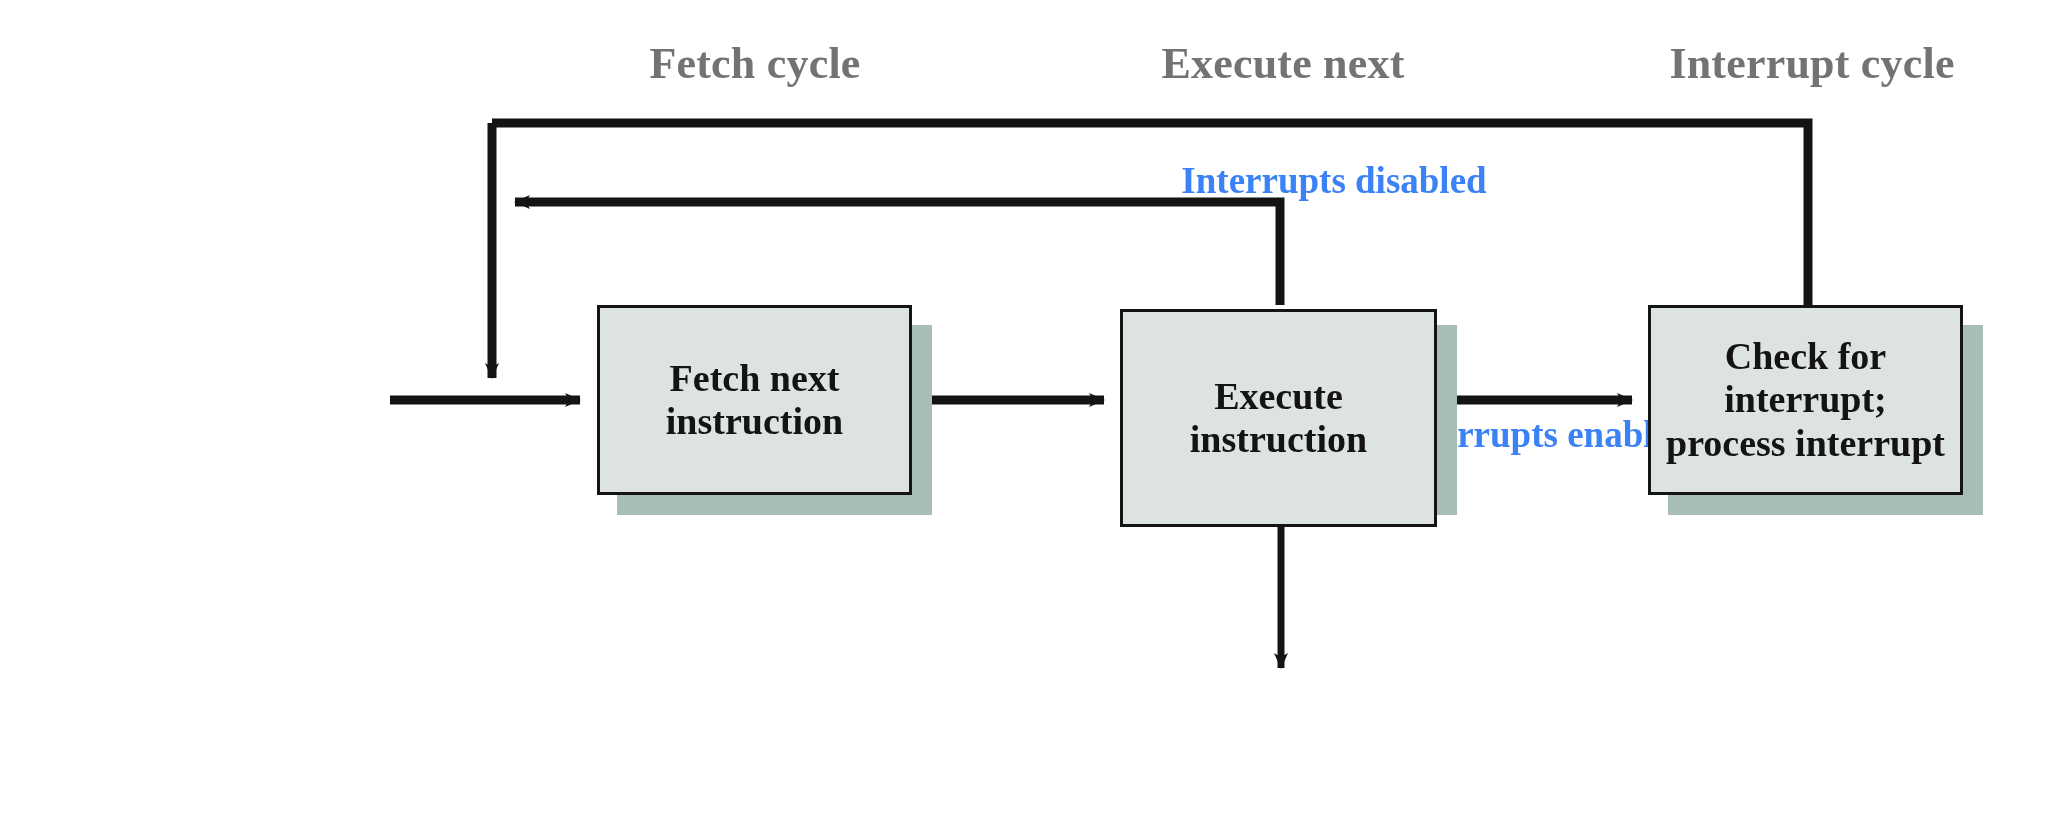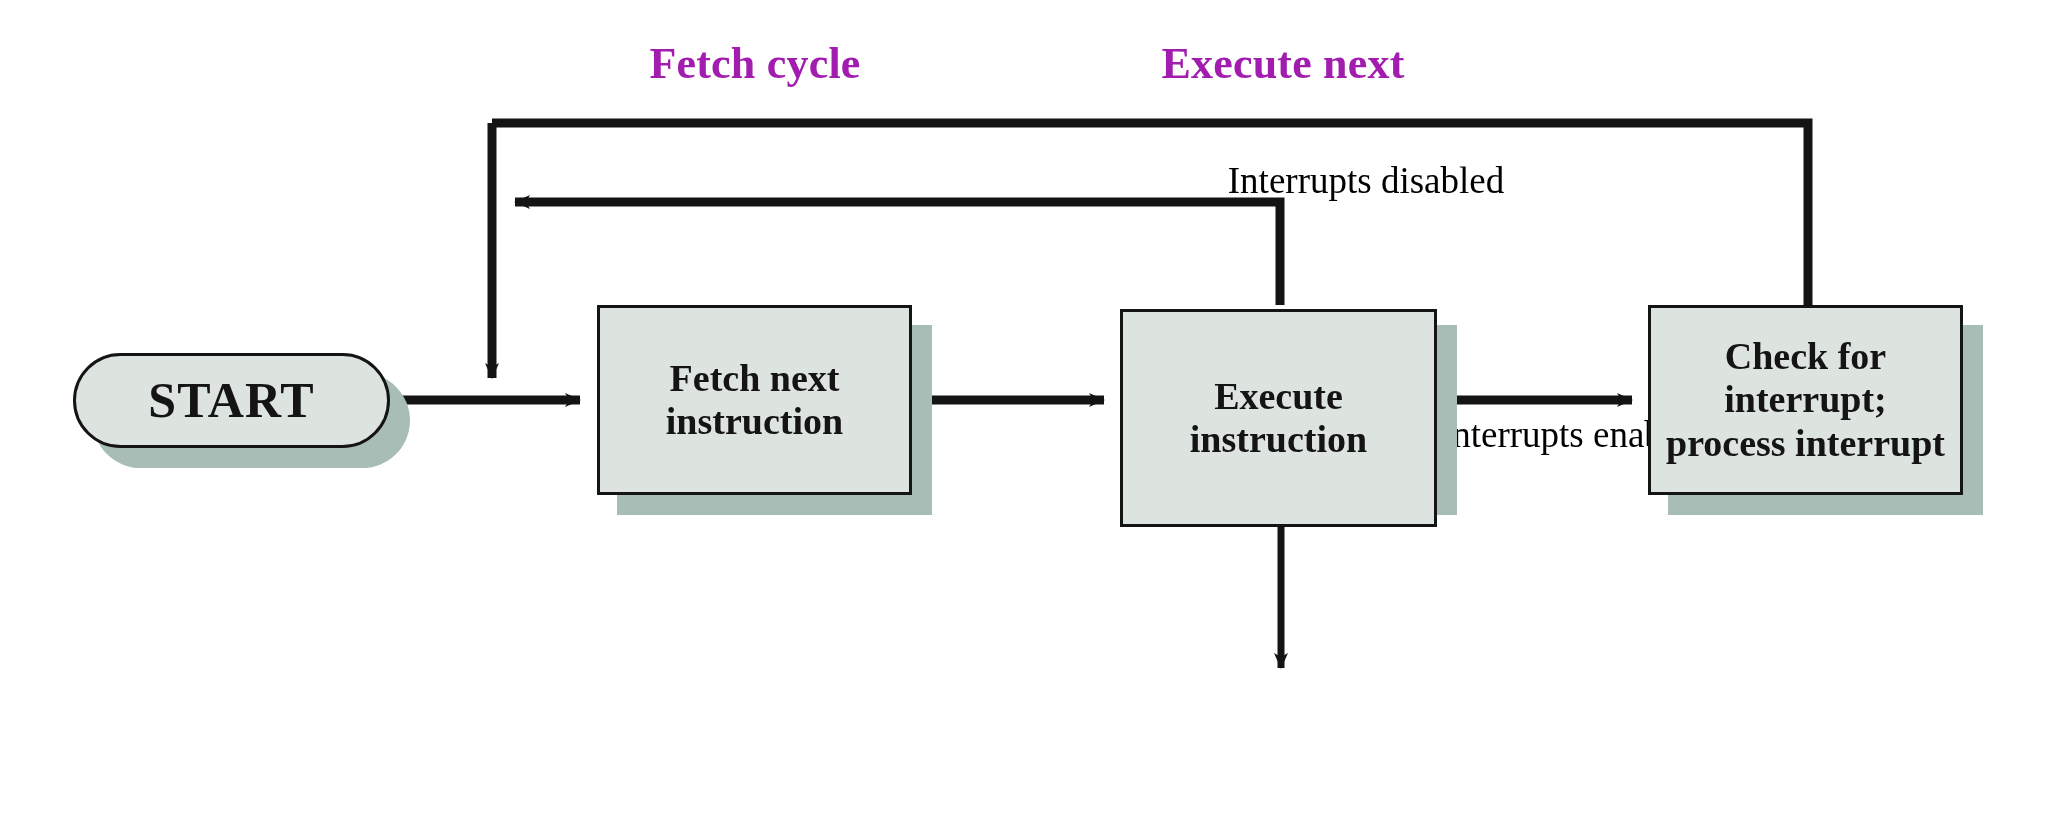--- a/index.html
+++ b/index.html
@@ -23,37 +23,36 @@
     left: 0;
     top: 0;
     width: 2046px;
     height: 818px;
   }
   .cycle-title {
     position: absolute;
     font-family: "Liberation Serif", "DejaVu Serif", serif;
     font-weight: bold;
     font-size: 44px;
-    color: #a21caf;
+    color: #737373;
     white-space: nowrap;
     text-align: center;
     transform: translateX(-50%);
     letter-spacing: 0.2px;
   }
   .edge-label {
     position: absolute;
     font-family: "Liberation Serif", "DejaVu Serif", serif;
-    font-weight: normal;
+    font-weight: bold;
     font-size: 37px;
     line-height: 1.12;
-    color: #000000;
+    color: #3b82f6;
     text-align: center;
     white-space: nowrap;
     transform: translateX(-50%);
-    margin-left: 32px;
   }
   .node {
     position: absolute;
     box-sizing: border-box;
   }
   .node-shadow {
     position: absolute;
     box-sizing: border-box;
     background: #a8bdb5;
   }
@@ -137,33 +136,28 @@
 
     <g>
       <path d="M1281,495 L1281,668" fill="none" stroke="#141414" stroke-width="7" stroke-linecap="butt" marker-end="url(#arrowDown)"></path>
     </g>
   </svg>
 
   <div class="cycle-title" style="left:755px; top:38px;">Fetch cycle</div>
 
   <div class="cycle-title" style="left:1283px; top:38px;">Execute next</div>
 
+  <div class="cycle-title" style="left:1812px; top:38px;">Interrupt cycle</div>
 
   <div class="edge-label" style="left:1334px; top:160px;">Interrupts
 disabled</div>
 
   <div class="edge-label" style="left:1542px; top:414px;">Interrupts
 enabled</div>
 
-  <div class="node" style="left:73px; top:353px; width:337px; height:115px;">
-    <div class="node-shadow term" style="left:20px; top:20px; width:317px; height:95px;"></div>
-    <div class="node-face term" style="left:0; top:0; width:317px; height:95px;">
-      <span class="node-label term-label">START</span>
-    </div>
-  </div>
 
   <div class="node" style="left:597px; top:305px; width:335px; height:210px;">
     <div class="node-shadow" style="left:20px; top:20px; width:315px; height:190px;"></div>
     <div class="node-face rect" style="left:0; top:0; width:315px; height:190px;">
       <span class="node-label proc">Fetch next
 instruction</span>
     </div>
   </div>
 
   <div class="node" style="left:1120px; top:305px; width:337px; height:210px;">

